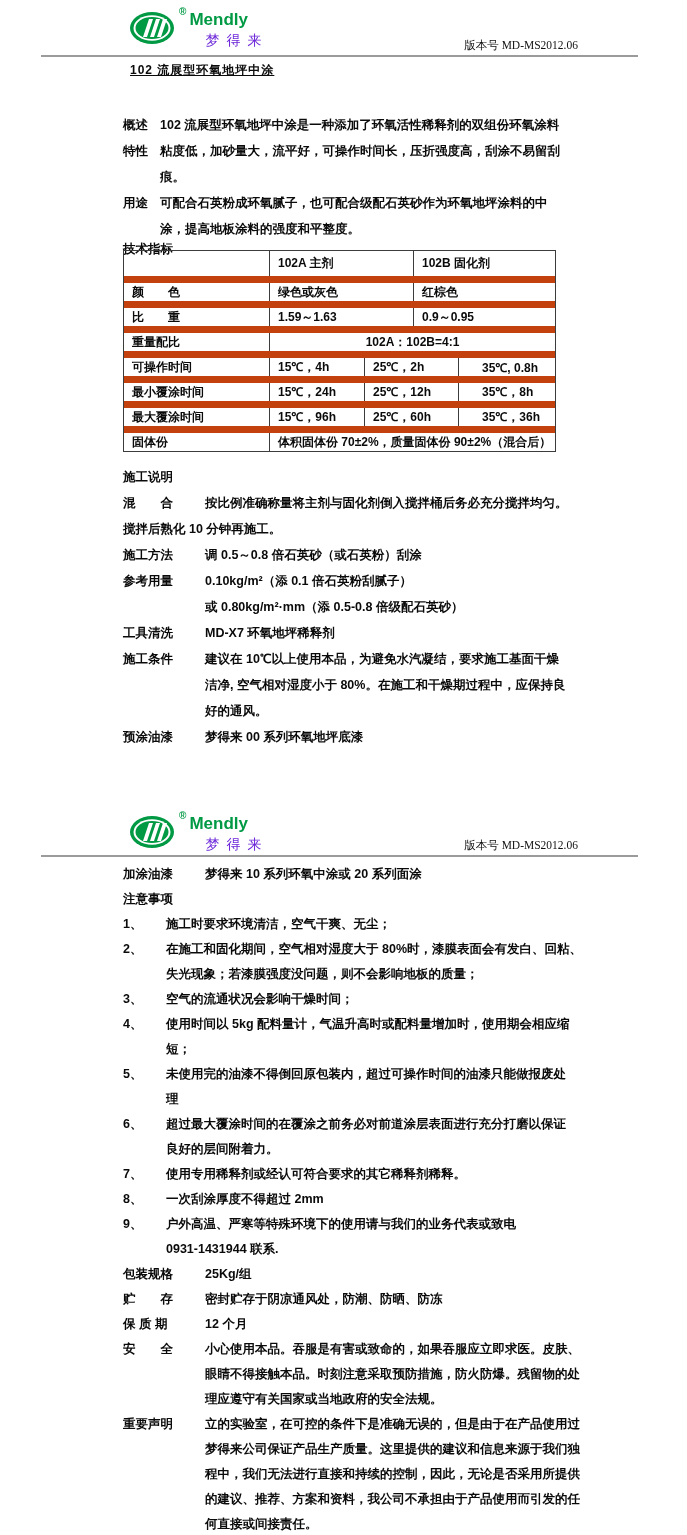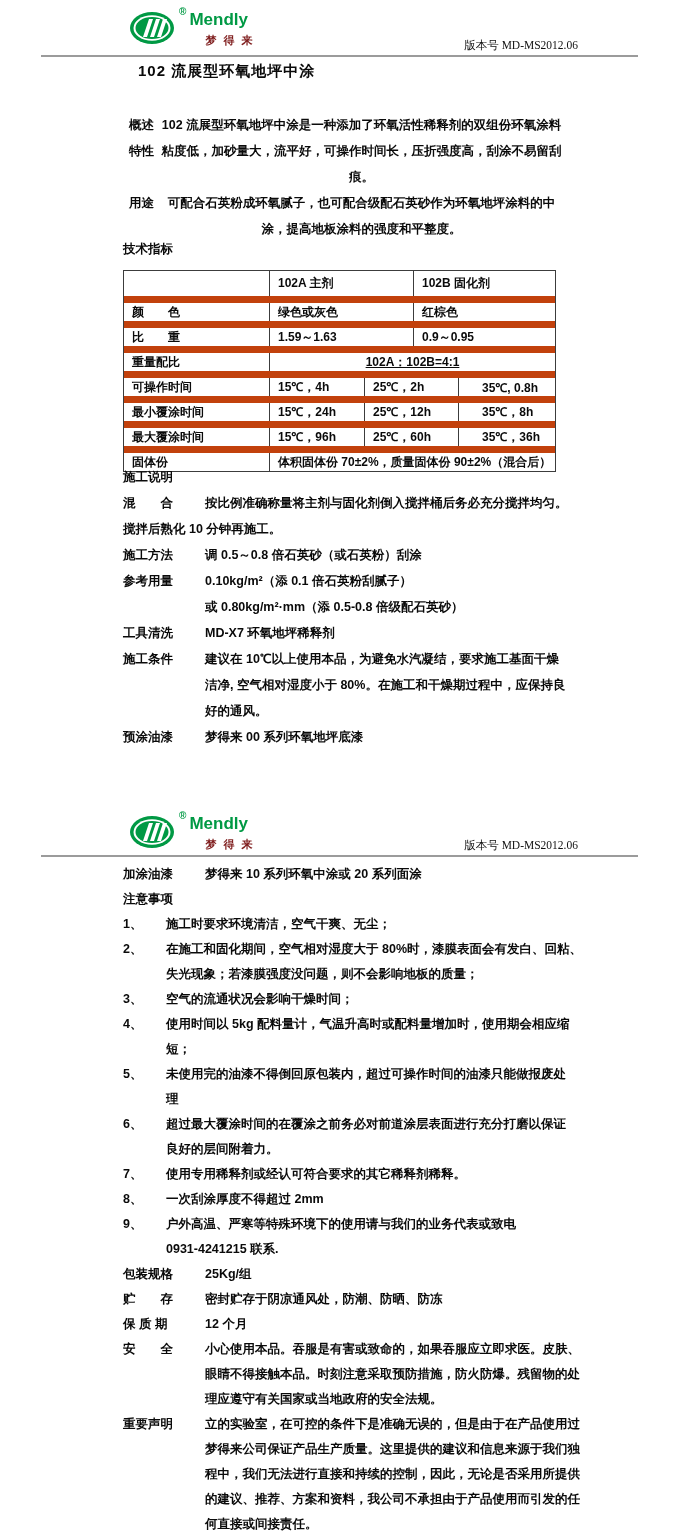--- a/index.html
+++ b/index.html
@@ -9,57 +9,57 @@
     font-family:"Liberation Sans", sans-serif; color:#0a0a0a;
   }
   .rule { position:absolute; left:41px; width:597px; height:2px; background:#9b9b9b; }
 
   
   .logo { position:absolute; left:128px; display:flex; align-items:flex-start; }
   .logo-mark { width:50px; height:38px; flex-shrink:0; }
   .logo-reg { font-size:10px; font-weight:bold; color:#009944; margin:-2px 1px 0 1px; }
   .logo-texts { display:flex; flex-direction:column; margin-left:2px; }
   .logo-en { font-size:17px; font-weight:800; color:#009944; letter-spacing:0px; line-height:24px; }
-  .logo-cn { font-size:11px; font-weight:bold; color:#7f1d1d; letter-spacing:7px; line-height:17px; margin-left:16px; }
+  .logo-cn { font-size:14px; font-weight:normal; color:#6d28d9; letter-spacing:7px; line-height:17px; margin-left:16px; }
 
   .version { position:absolute; width:190px; text-align:right; left:388px;
     font-family:"Liberation Serif", serif; font-size:11.5px; color:#111; }
 
-  .doc-title { position:absolute; left:138px; font-size:15px; font-weight:bold; letter-spacing:1px; }
+  .doc-title { position:absolute; left:130px; font-size:12px; font-weight:bold; letter-spacing:1px;text-decoration:underline; }
 
   
   .blk { position:absolute; left:123px; width:440px; font-size:12.5px; font-weight:bold; }
   .line { height:26px; line-height:26px; white-space:nowrap; }
   .line2 { height:25px; line-height:25px; white-space:nowrap; }
   .para { display:flex; }
   .plabel { width:37px; flex-shrink:0; font-weight:bold; }
   .plabel2 { width:82px; flex-shrink:0; font-weight:bold; }
   .pbody { flex:1; }
   .sec-title { font-weight:bold; }
 
   
   .note { display:flex; }
   .nnum { width:43px; flex-shrink:0; }
   .nbody { flex:1; }
 
   
-  .tech-table { position:absolute; left:123px; top:270px; width:433px;
+  .tech-table { position:absolute; left:123px; top:250px; width:433px;
     border:1px solid #3c3c3c; font-size:12px; font-weight:bold; }
   .trow { display:flex; height:25px; }
   .trow + .trow { border-top:7px solid #c2410c; }
   .tcell { display:flex; align-items:center; padding-left:8px; overflow:hidden; white-space:nowrap; }
   .tcell + .tcell { border-left:1px solid #3c3c3c; }
   .tl  { width:145px; }
   .c2a { width:144px; }
   .c2b { flex:1; }
   .c3a { width:95px; }
   .c3b { width:94px; }
   .c3c { flex:1;padding-left:23px; }
   .cspan { flex:1; }
-  .ccenter { justify-content:center; padding-left:0;text-decoration:underline; }
+  .ccenter { justify-content:center; padding-left:0; }
 </style>
 </head>
 <body>
 
 <div class="logo" style="top:8px;">
   <svg class="logo-mark" viewBox="0 0 50 38">
     <ellipse cx="24" cy="20" rx="22" ry="16" fill="#009944"></ellipse>
     <ellipse cx="24" cy="20" rx="18.5" ry="12.8" fill="#ffffff"></ellipse>
     <ellipse cx="24" cy="20" rx="16.5" ry="11" fill="#009944"></ellipse>
     <polygon points="15,29 21,11 25,11 19,29" fill="#ffffff"></polygon>
@@ -70,21 +70,21 @@
   <div class="logo-texts">
     <span class="logo-en">Mendly</span>
     <span class="logo-cn">梦得来</span>
   </div>
 </div>
 <div class="version" style="top:38px;">版本号 MD-MS2012.06</div>
 <div class="rule" style="top:55px;"></div>
 
 <div class="doc-title" style="top:62px;">102 流展型环氧地坪中涂</div>
 
-<div class="blk" style="top:112px;text-align:center;">
+<div class="blk" style="top:112px;">
   <div class="para">
     <div class="plabel line">概述</div>
     <div class="pbody">
       <div class="line">102 流展型环氧地坪中涂是一种添加了环氧活性稀释剂的双组份环氧涂料</div>
     </div>
   </div>
   <div class="para">
     <div class="plabel line">特性</div>
     <div class="pbody">
       <div class="line">粘度低，加砂量大，流平好，可操作时间长，压折强度高，刮涂不易留刮</div>
@@ -268,21 +268,21 @@
   <div class="note">
     <div class="nnum line2">8、</div>
     <div class="nbody">
         <div class="line2">一次刮涂厚度不得超过 2mm</div>
       </div>
   </div>
   <div class="note">
     <div class="nnum line2">9、</div>
     <div class="nbody">
       <div class="line2">户外高温、严寒等特殊环境下的使用请与我们的业务代表或致电</div>
-      <div class="line2">0931-4241215 联系.</div>
+      <div class="line2">0931-1431944 联系.</div>
     </div>
   </div>
 
   <div class="para">
     <div class="plabel2 line2">包装规格</div>
     <div class="pbody">
         <div class="line2">25Kg/组</div>
       </div>
   </div>
   <div class="para">

